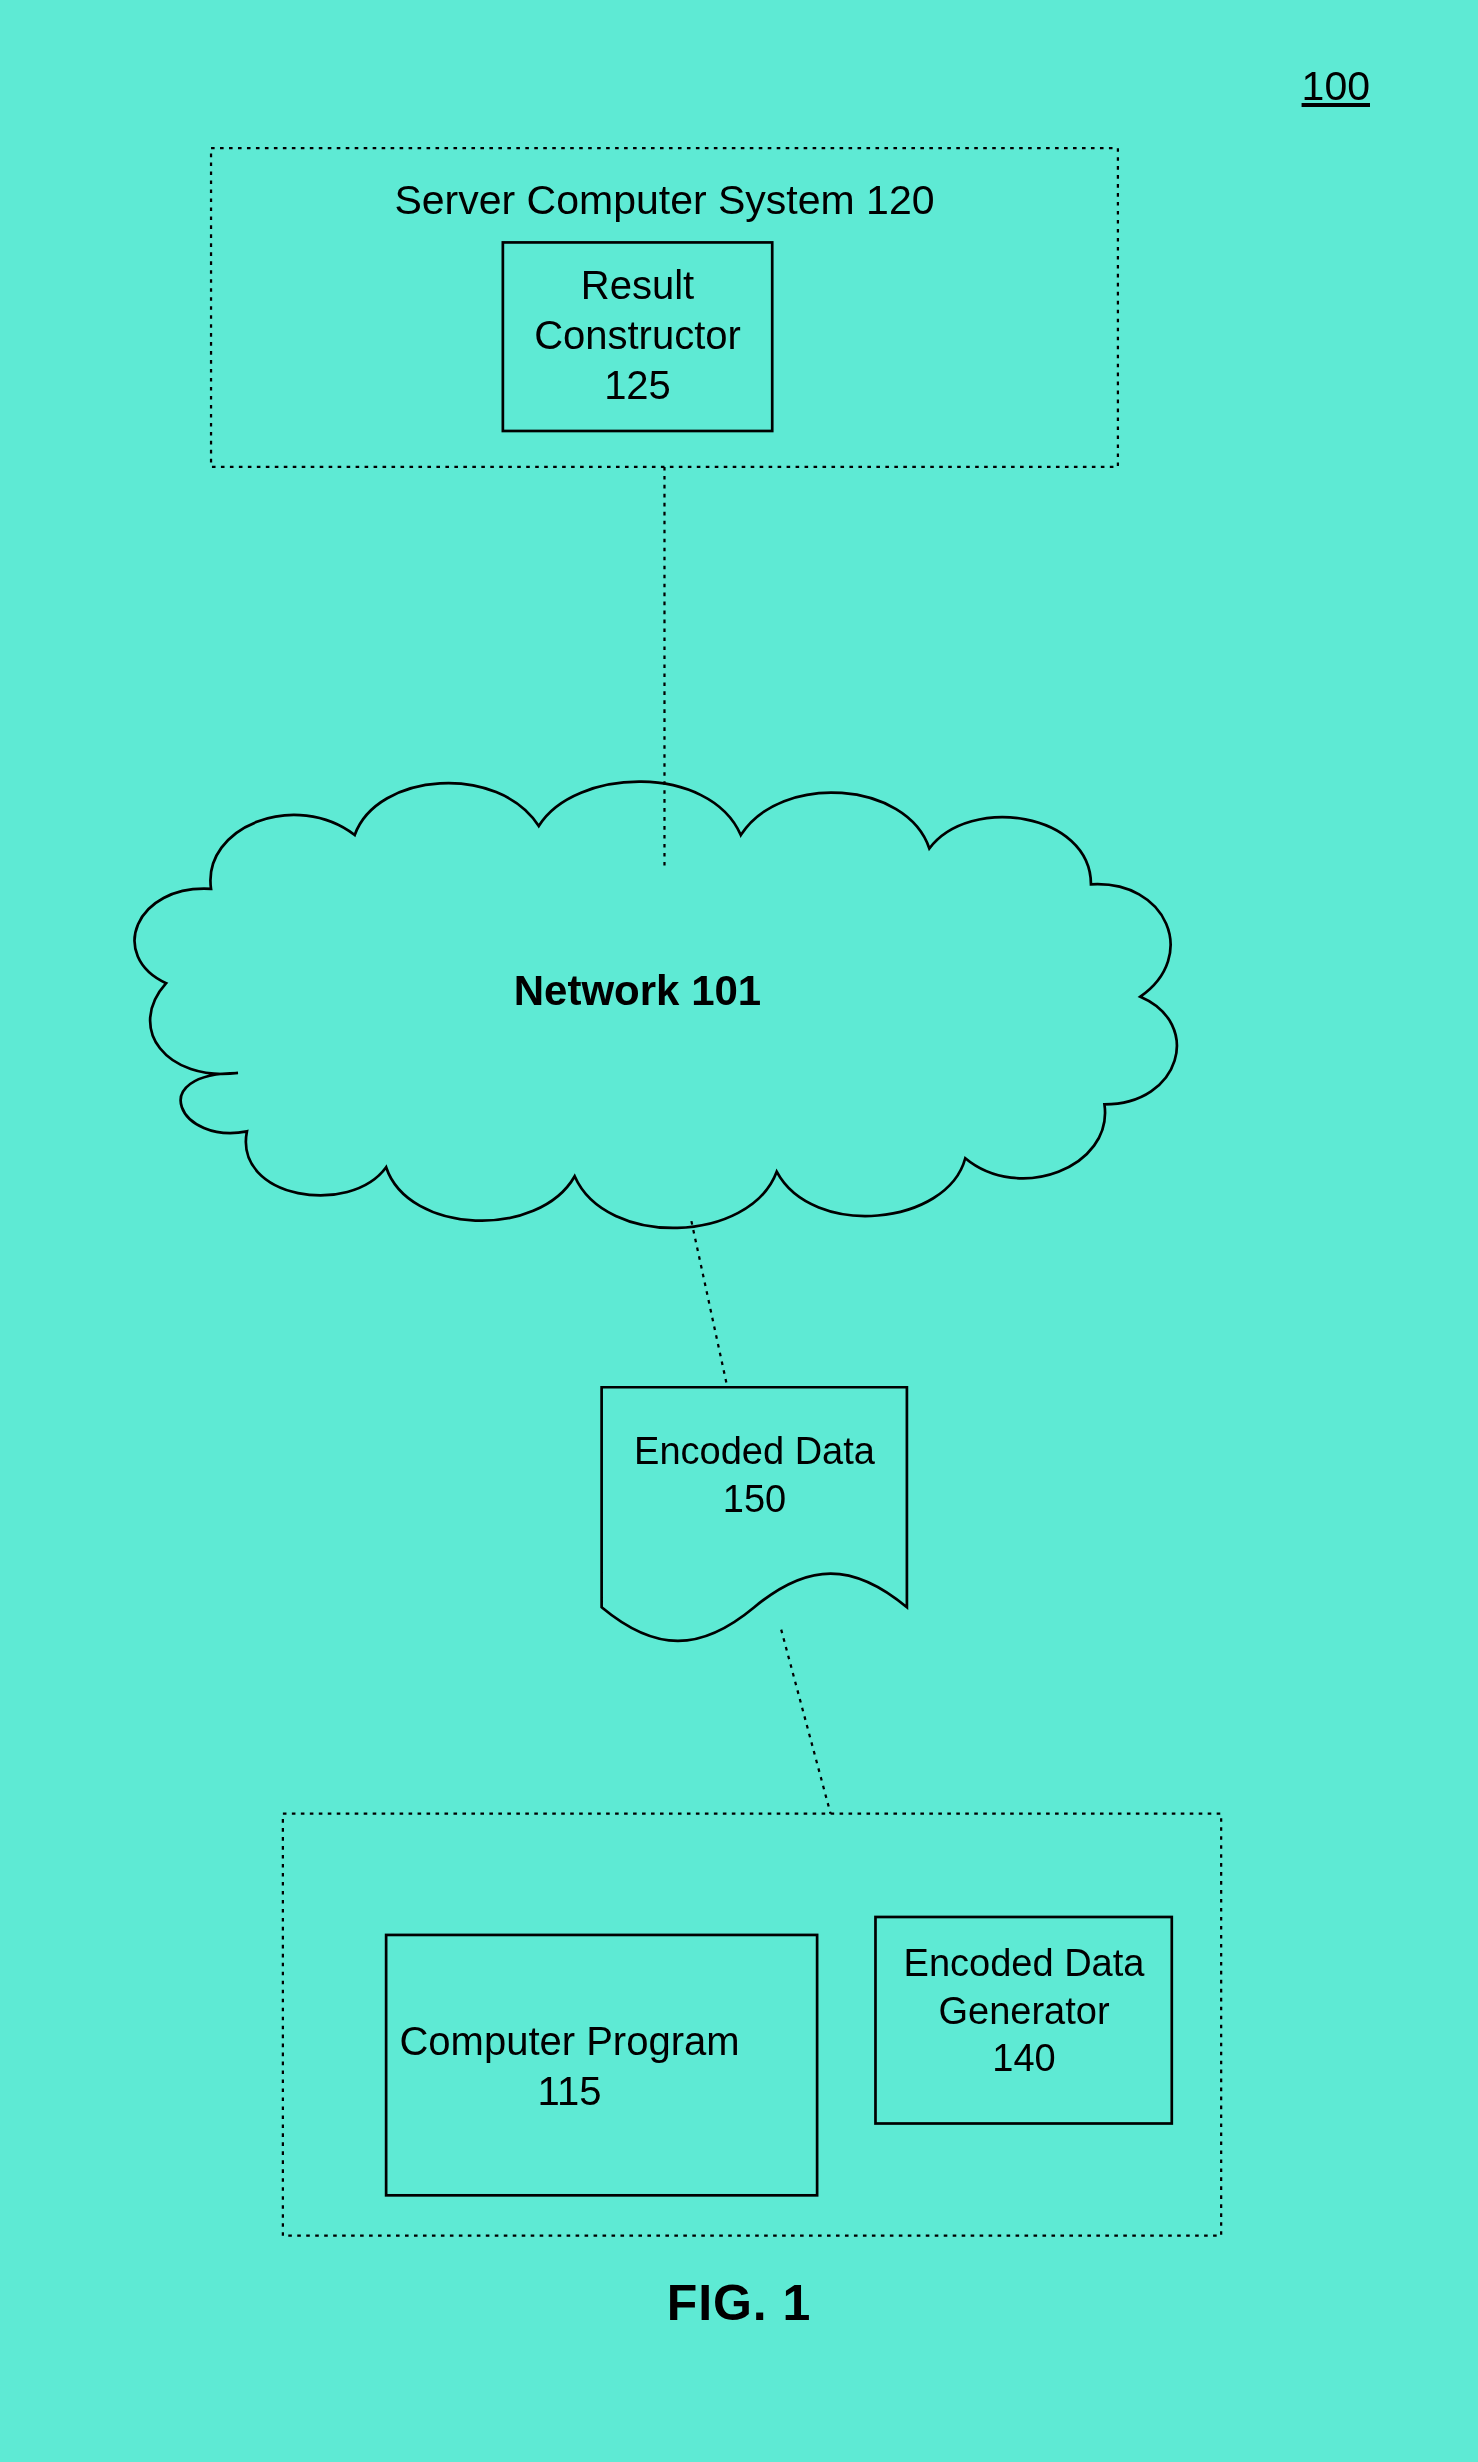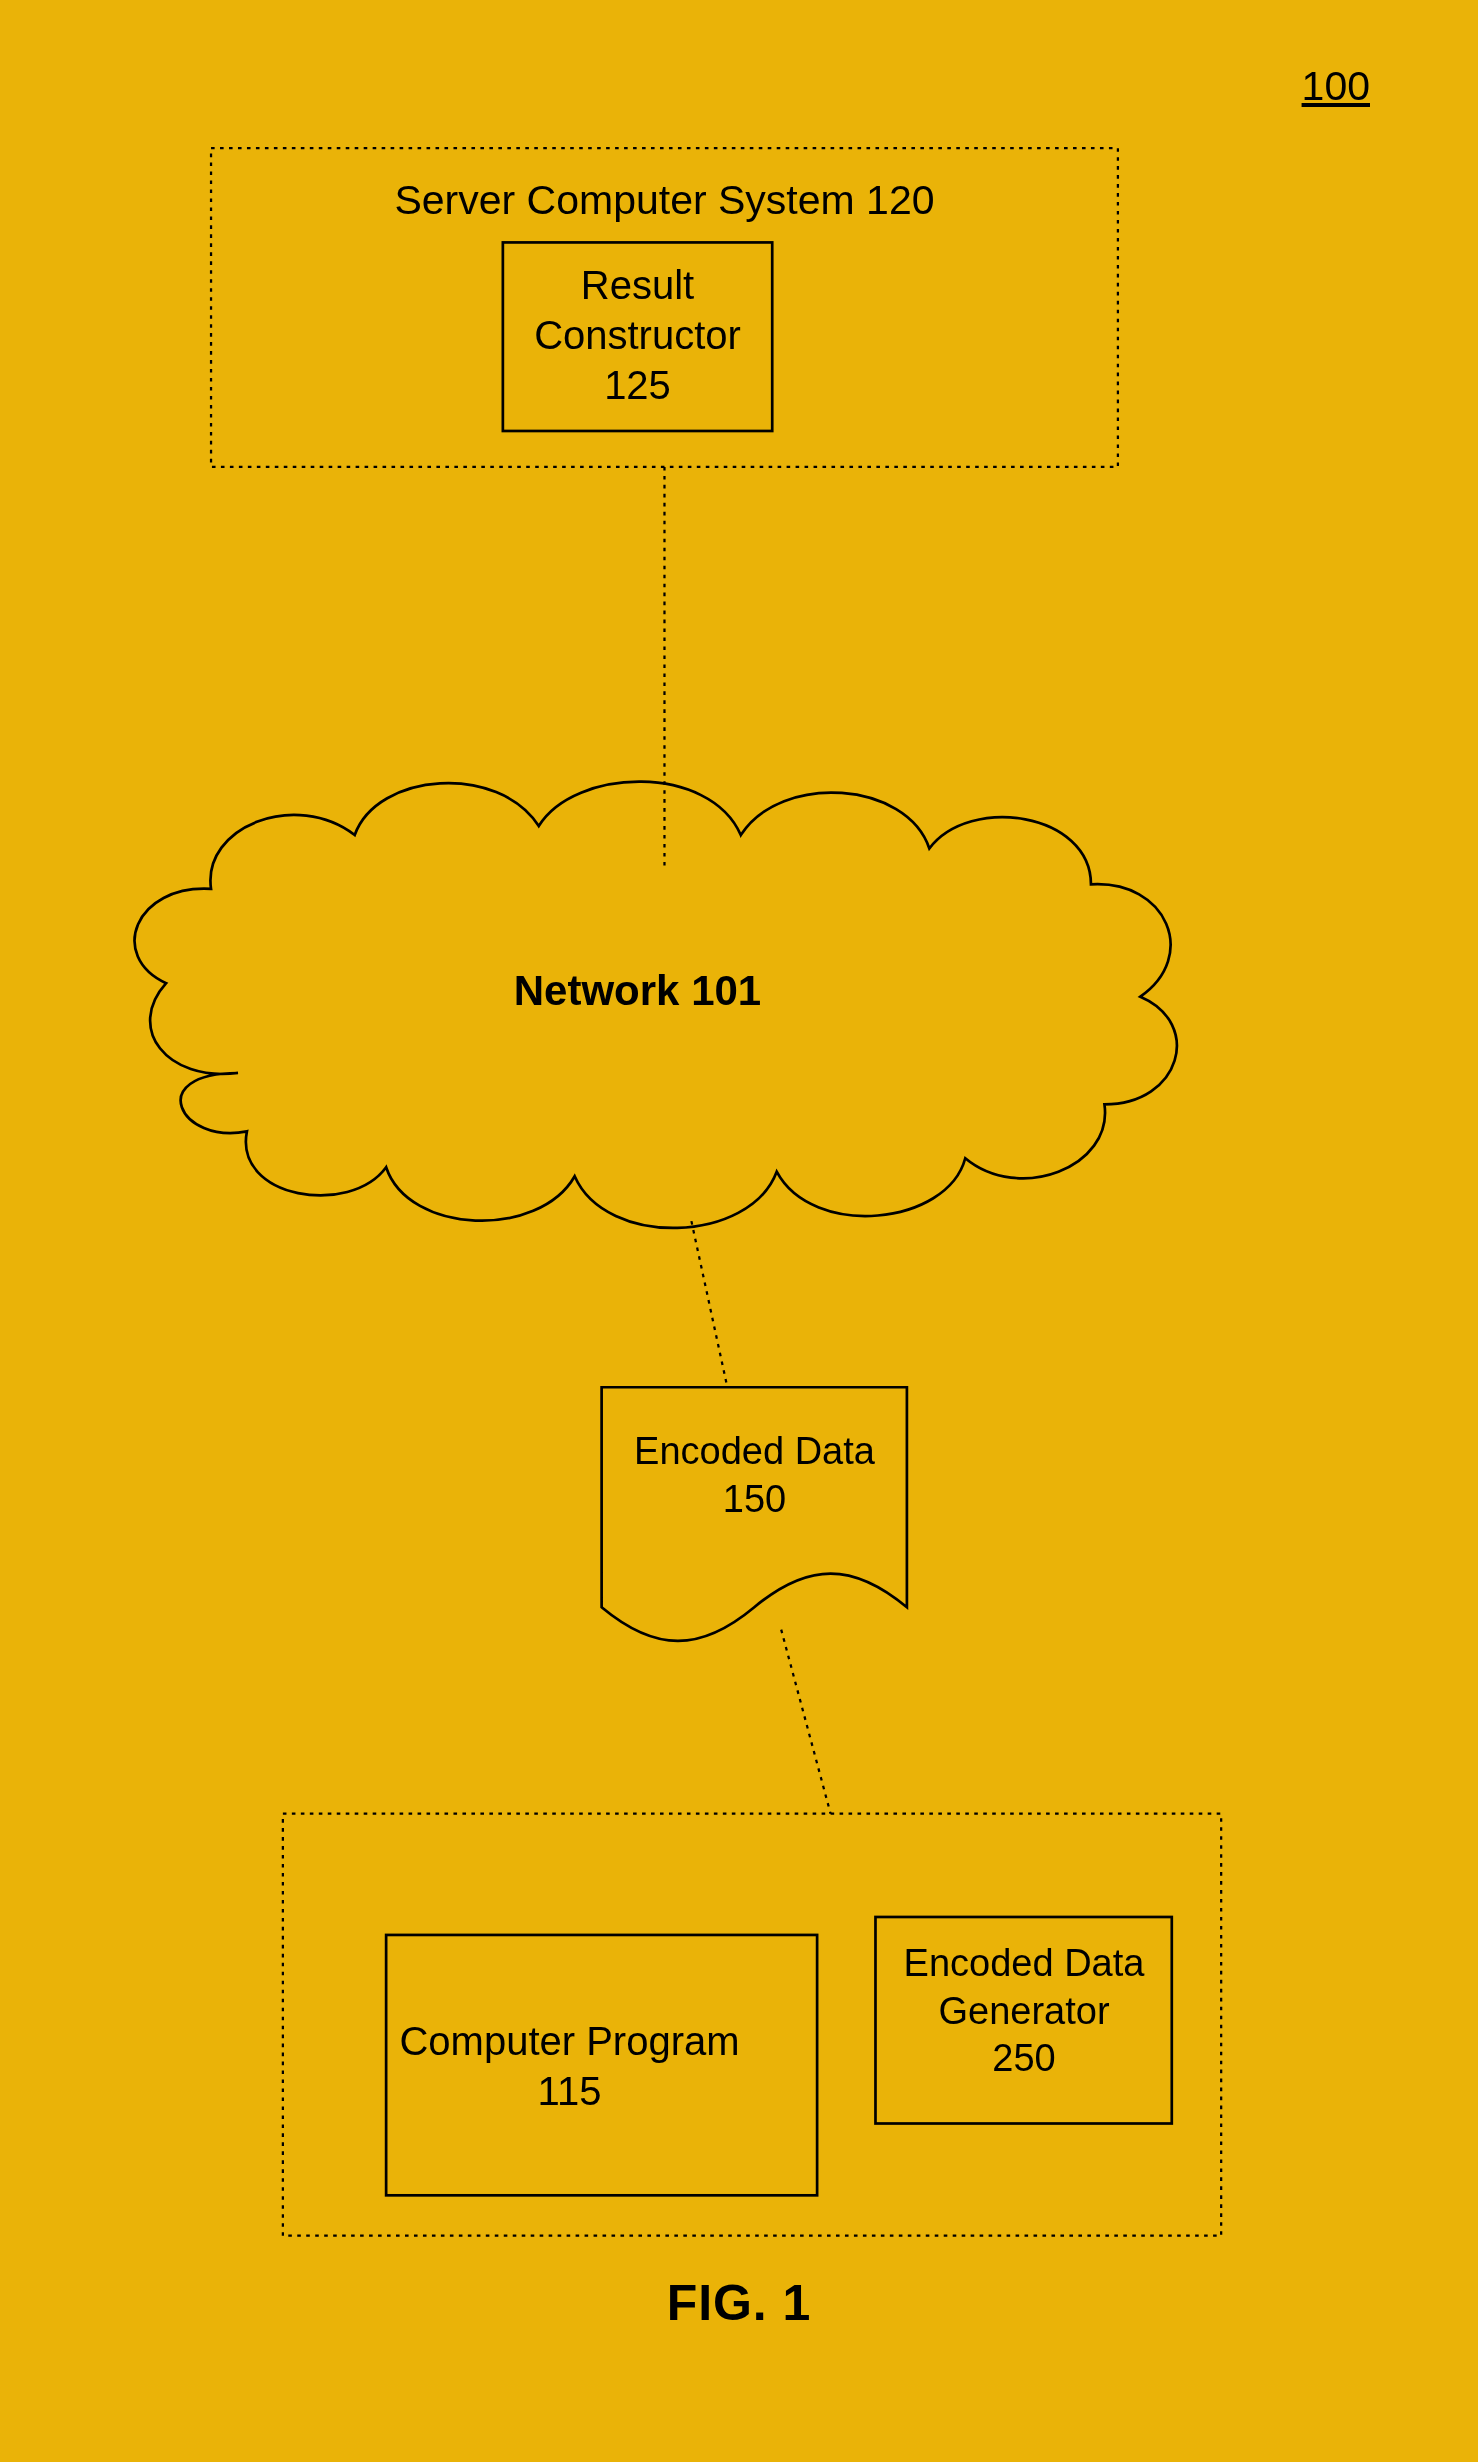--- a/index.html
+++ b/index.html
@@ -5,21 +5,21 @@
   html, body {
     margin: 0;
     padding: 0;
     background: #ffffff;
     font-family: "Times New Roman", Times, serif;
   }
   .page {
     position: relative;
     width: 1478px;
     height: 2462px;
-    background: #eab308;
+    background: #5eead4;
   }
   svg { display: block; }
 
   .lbl {
     position: absolute;
     text-align: center;
     color: #000;
     font-family: Arial, Helvetica, sans-serif;
     line-height: 1.25;
   }
@@ -111,19 +111,19 @@
 
 
   <div class="lbl" style="left:386px; top:2016px; width:367px; font-size:40px;">
     <div>Computer Program</div>
     <div>115</div>
   </div>
 
   <div class="lbl" style="left:876px; top:1940px; width:296px; font-size:38px;">
     <div>Encoded Data</div>
     <div>Generator</div>
-    <div>250</div>
+    <div>140</div>
   </div>
 
   <div class="fig-caption">FIG. 1</div>
 
 </div>
 
 
 </body></html>

